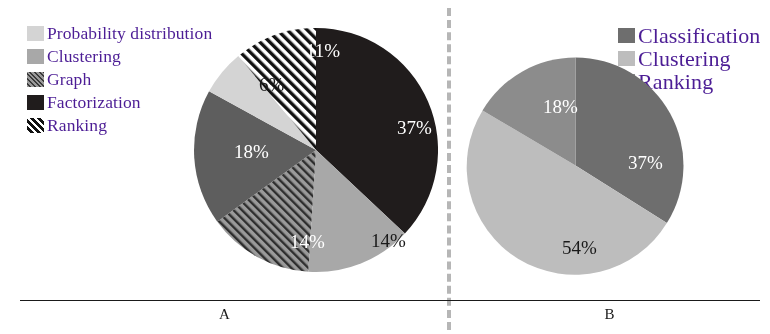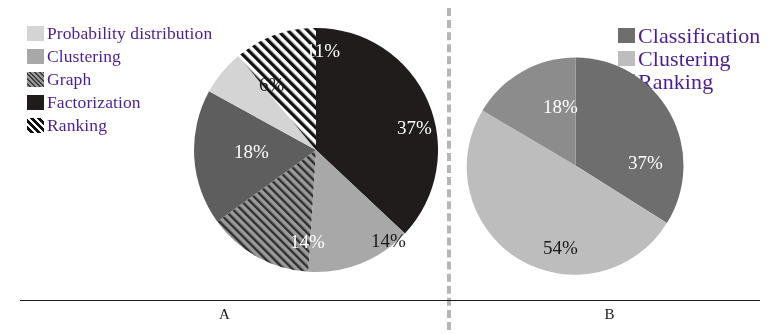--- a/index.html
+++ b/index.html
@@ -195,21 +195,21 @@
 
           <path fill="#6e6e6e" d="M 0 0 L 0 -108 A 108 108 0 0 1 91.36 57.56 Z"></path>
 
           <path fill="#bdbdbd" d="M 0 0 L 91.36 57.56 A 108 108 0 1 1 -92.96 -55.06 Z"></path>
 
           <path fill="#8c8c8c" d="M 0 0 L -92.96 -55.06 A 108 108 0 0 1 0 -108 Z"></path>
         </g>
       </svg>
 
       <span class="pct light" style="left:128px;top:97px;">37%</span>
-      <span class="pct dark" style="left:43px;top:182px;">54%</span>
+      <span class="pct dark" style="left:62px;top:182px;">54%</span>
       <span class="pct light" style="left:43px;top:41px;">18%</span>
     </div>
 
   </div>
 
   <div id="baseline"></div>
 
   <div class="caption" id="caption-a">A</div>
   <div class="caption" id="caption-b">B</div>
 

